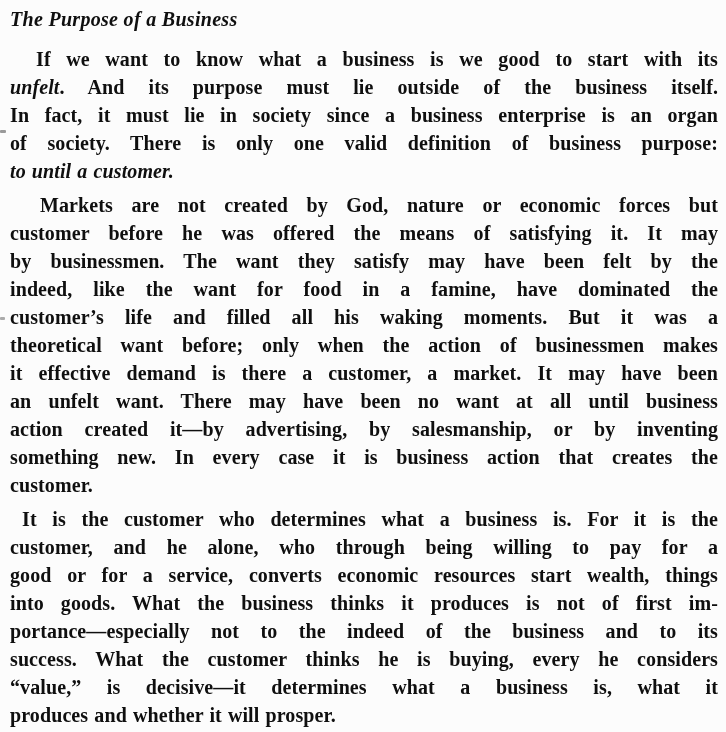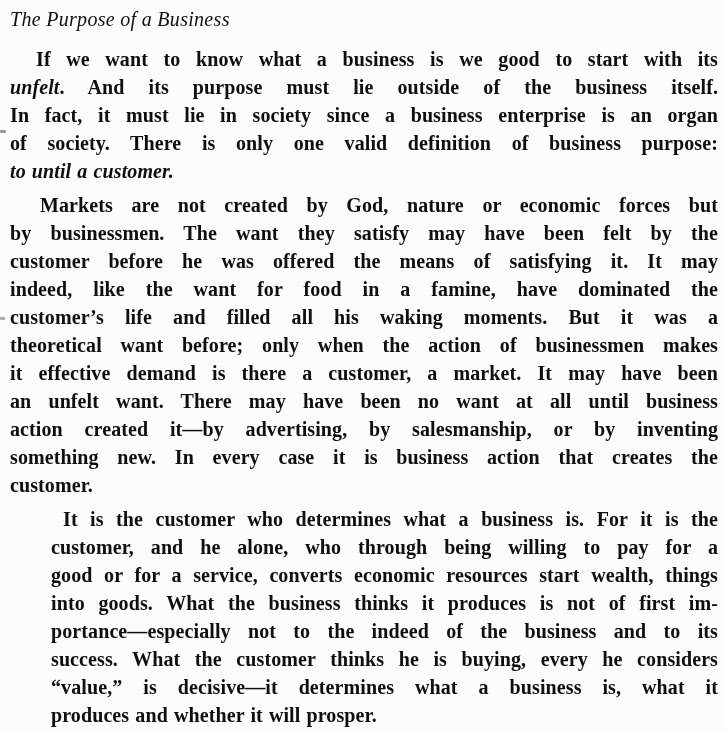--- a/index.html
+++ b/index.html
@@ -12,28 +12,28 @@
     font-family: "Liberation Serif", "DejaVu Serif", serif;
     position: relative;
   }
   .page {
     box-sizing: border-box;
     width: 726px;
     padding: 5px 8px 0 10px;
   }
   .title {
     font-size: 20px;
-    font-weight: normal;
+    font-weight: bold;
     font-style: italic;
     line-height: 28px;
     letter-spacing: 0.3px;
     margin-bottom: 12px;
   }
   .paragraph { margin-bottom: 6px; }
-  .paragraph:last-child { margin-bottom: 0; margin-left: 41px; }
+  .paragraph:last-child { margin-bottom: 0; }
   .line {
     font-size: 20px;
     font-weight: bold;
     line-height: 28px;
     letter-spacing: 0.1px;
     word-spacing: 1px;
     text-align: justify;
     text-align-last: justify;
   }
   .line.last { text-align-last: left; }
@@ -55,22 +55,22 @@
   <div>
       <div class="paragraph p0">
         <div class="line first"><span class="seg">If we want to know what a business is we good to start with its</span></div>
         <div class="line"><span class="em">unfelt</span><span class="seg">. And its purpose must lie outside of the business itself.</span></div>
         <div class="line"><span class="seg">In fact, it must lie in society since a business enterprise is an organ</span></div>
         <div class="line"><span class="seg">of society. There is only one valid definition of business purpose:</span></div>
         <div class="line last"><span class="em">to until a customer.</span></div>
       </div>
       <div class="paragraph p1">
         <div class="line first"><span class="seg">Markets are not created by God, nature or economic forces but</span></div>
+        <div class="line"><span class="seg">customer before he was offered the means of satisfying it. It may</span></div>
         <div class="line"><span class="seg">by businessmen. The want they satisfy may have been felt by the</span></div>
-        <div class="line"><span class="seg">customer before he was offered the means of satisfying it. It may</span></div>
         <div class="line"><span class="seg">indeed, like the want for food in a famine, have dominated the</span></div>
         <div class="line"><span class="seg">customer’s life and filled all his waking moments. But it was a</span></div>
         <div class="line"><span class="seg">theoretical want before; only when the action of businessmen makes</span></div>
         <div class="line"><span class="seg">it effective demand is there a customer, a market. It may have been</span></div>
         <div class="line"><span class="seg">an unfelt want. There may have been no want at all until business</span></div>
         <div class="line"><span class="seg">action created it—by advertising, by salesmanship, or by inventing</span></div>
         <div class="line"><span class="seg">something new. In every case it is business action that creates the</span></div>
         <div class="line last"><span class="seg">customer.</span></div>
       </div>
       <div class="paragraph p2">

